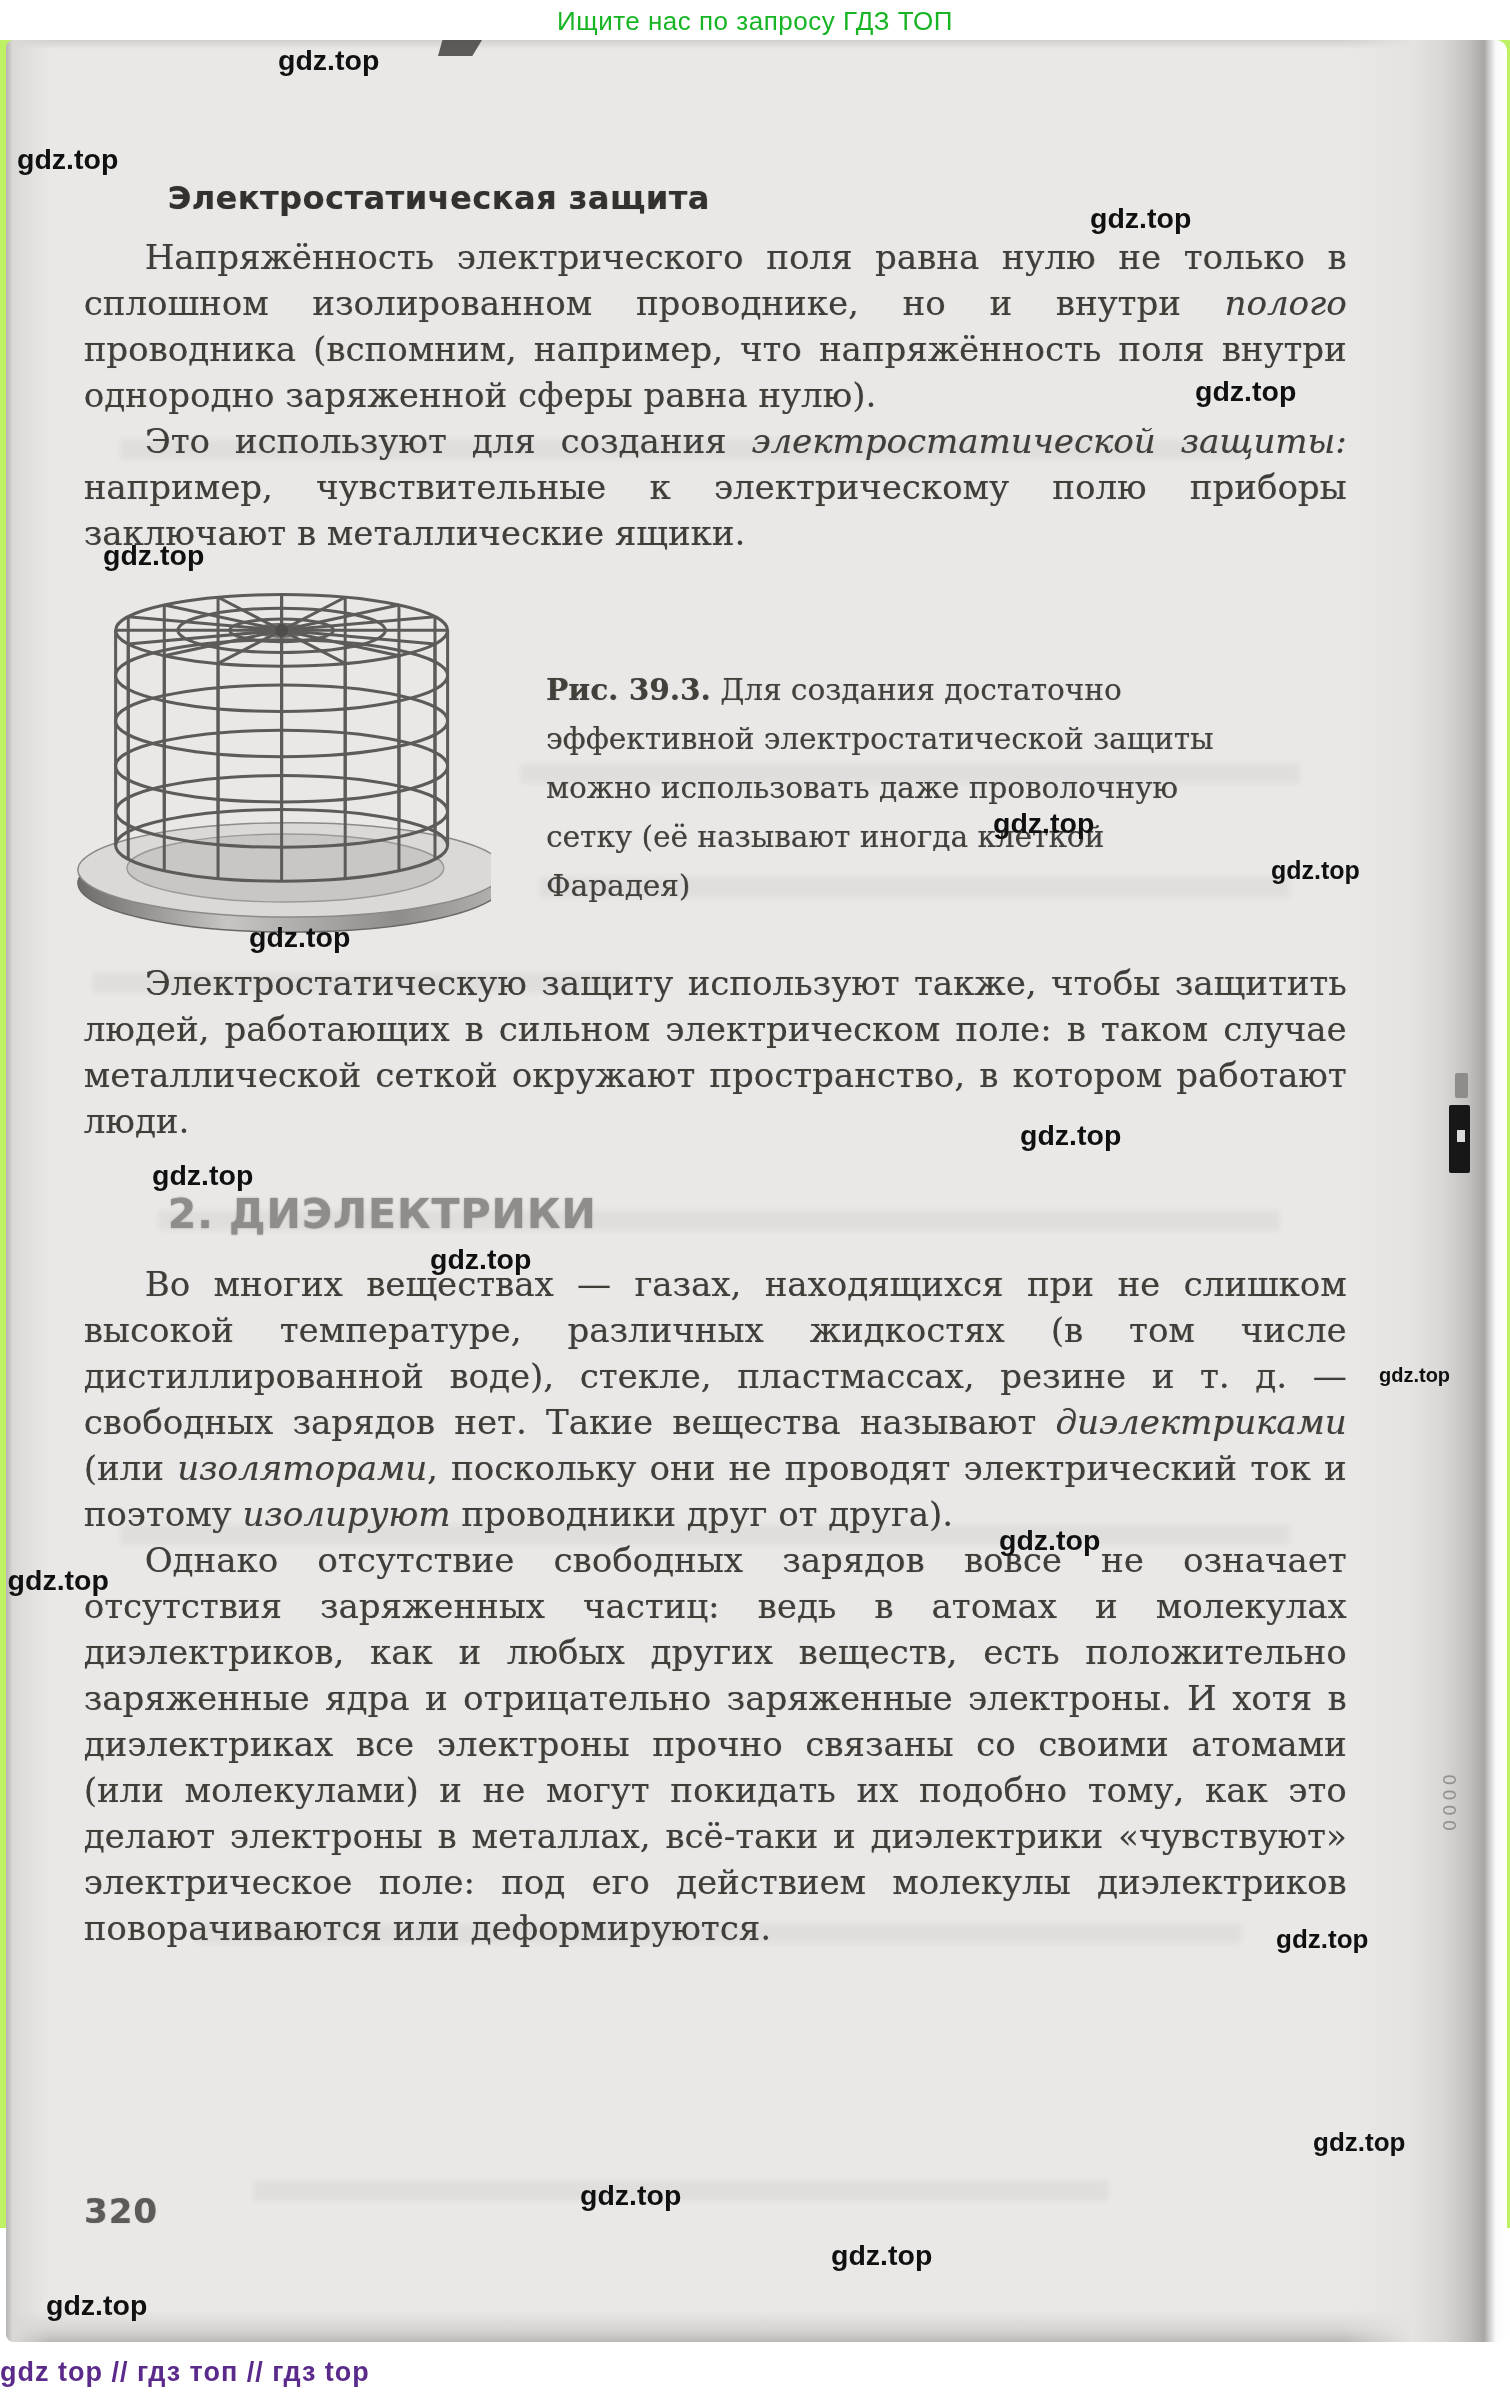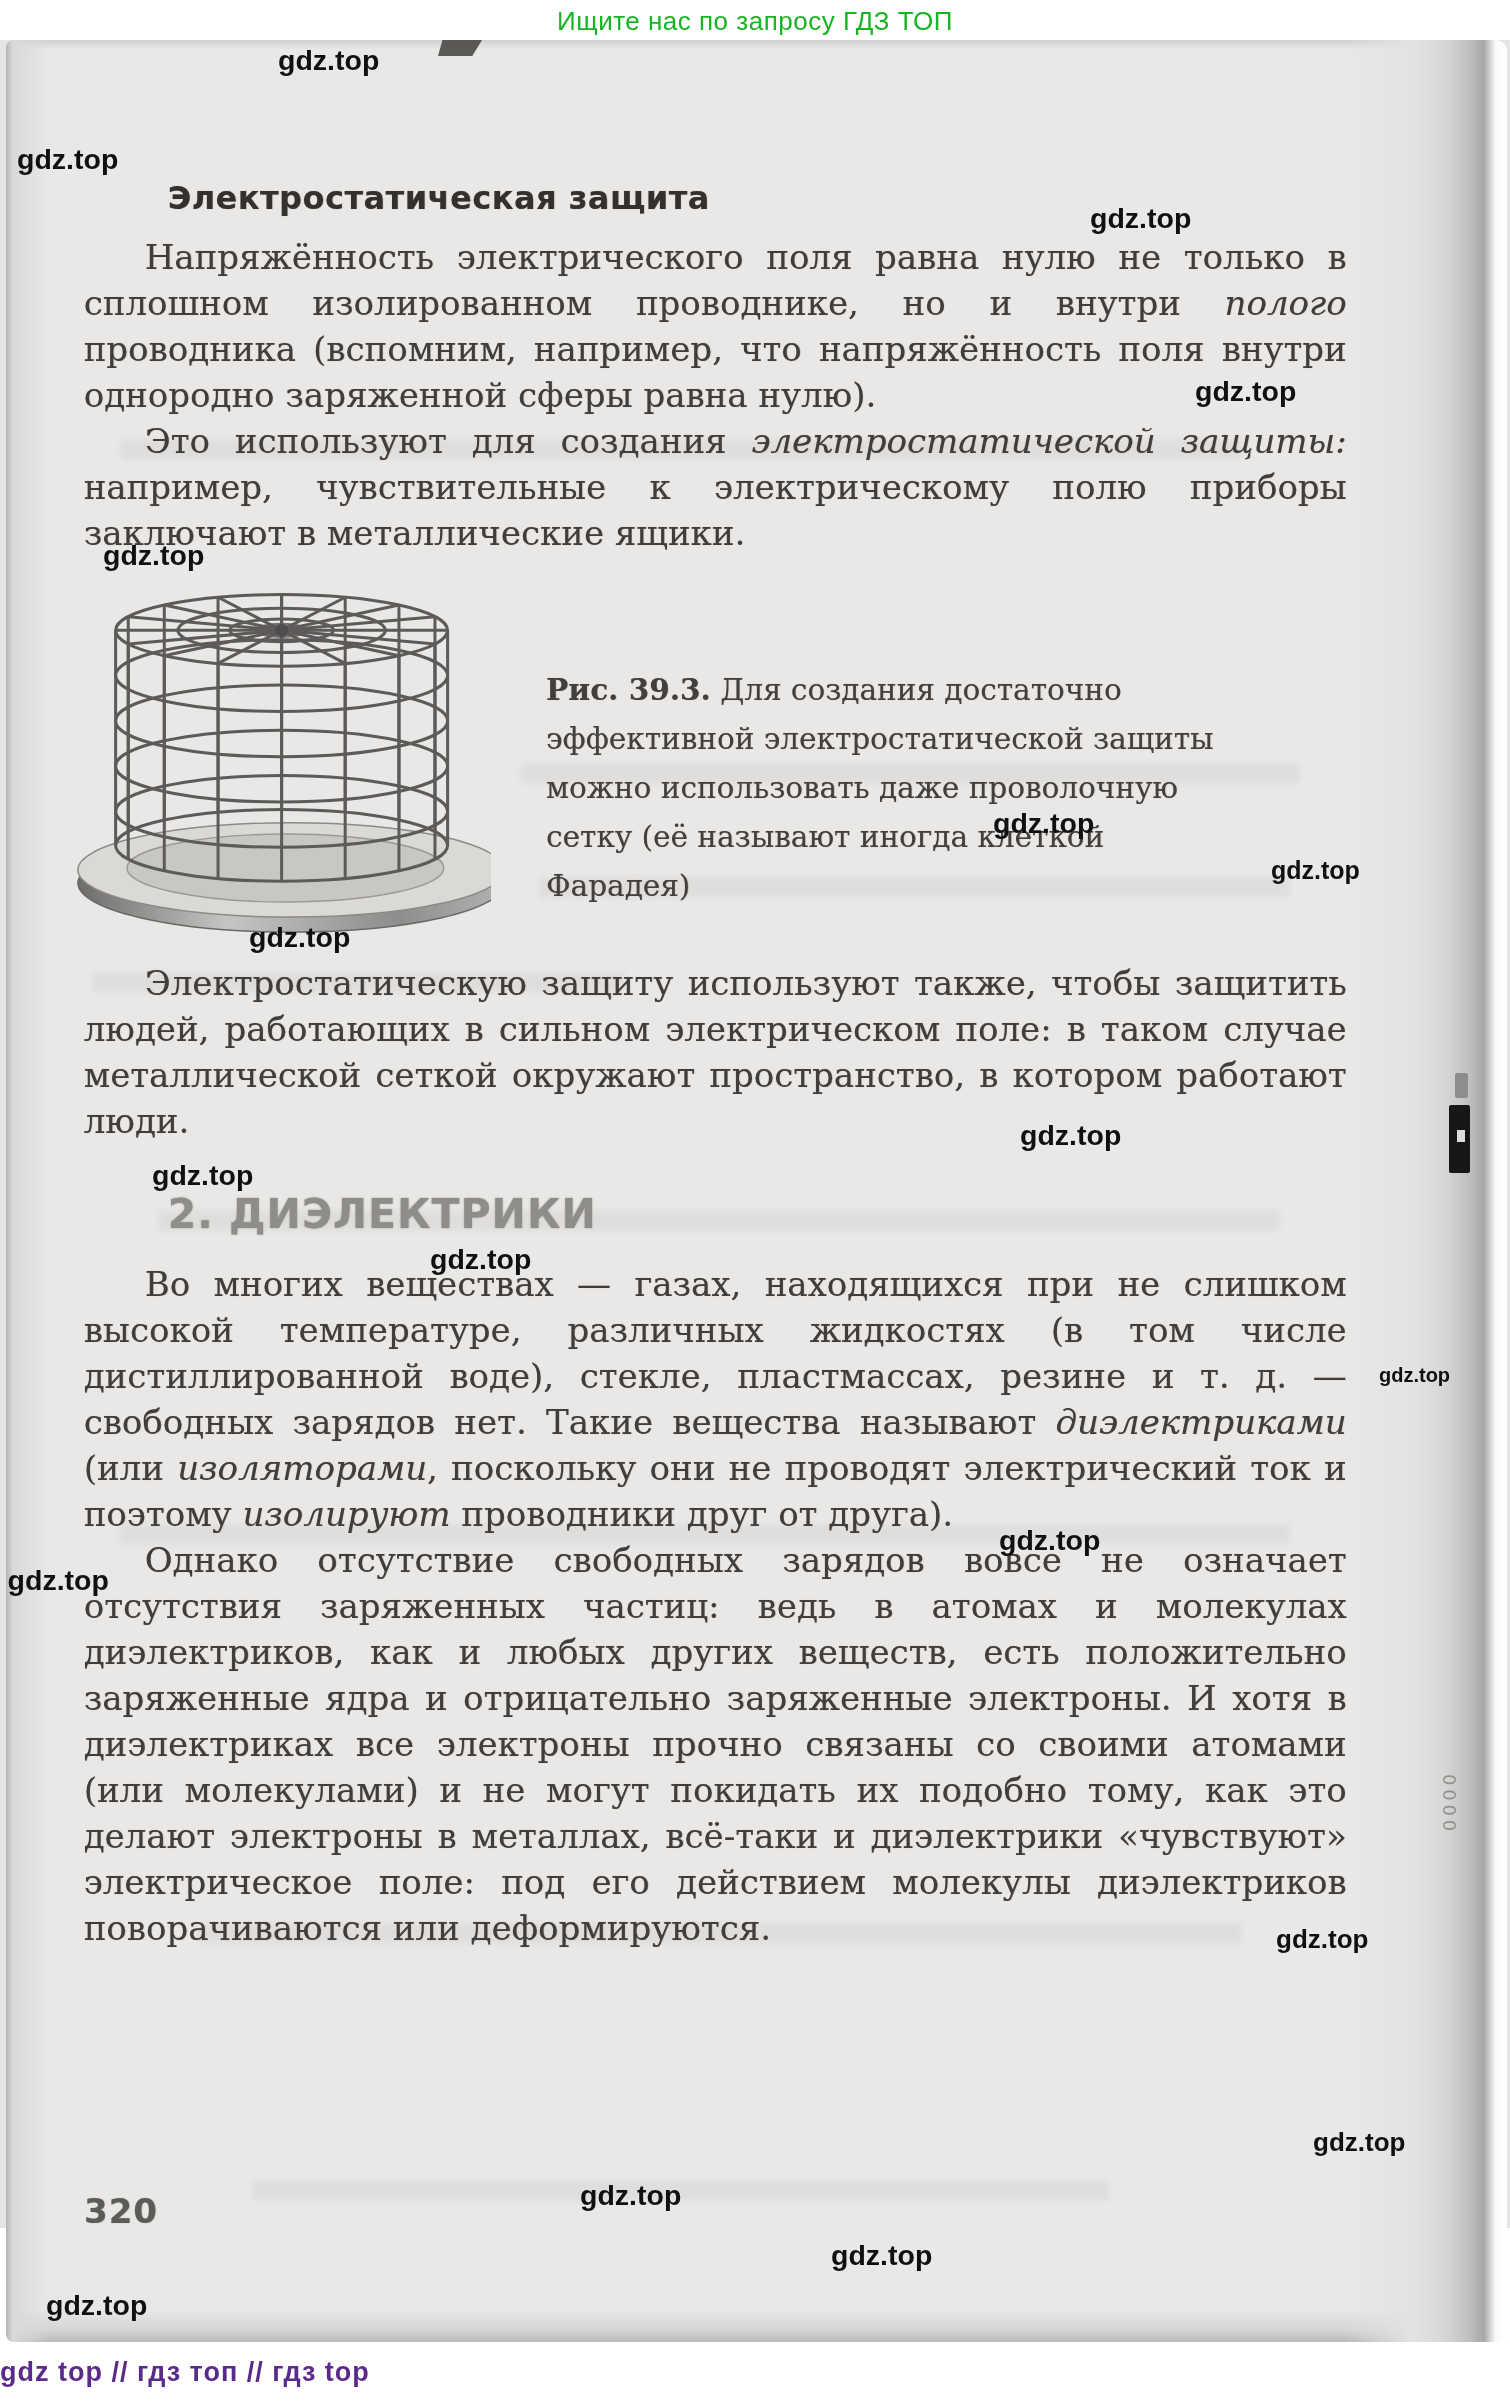--- a/index.html
+++ b/index.html
@@ -1,17 +1,17 @@
 <!DOCTYPE html>
 <html style="font-size:15px"><head>
 <meta charset="utf-8">
 <style>
   * { margin:0; padding:0; box-sizing:border-box; }
   html,body { width:1510px; height:2404px; background:#ffffff; overflow:hidden; }
-  .canvas { position:relative; width:1510px; height:2228px; background:#e5e5e5;
+  .canvas { position:relative; width:1510px; height:2228px; background:#bef264;
             font-family:"DejaVu Serif", serif; }
 
   
   .top-banner { position:absolute; left:0; top:0; width:1510px; height:40px;
                 background:#ffffff; text-align:center; }
   .top-banner span { display:inline-block; margin-top:5.7px; font-family:"Liberation Sans", sans-serif;
                 font-size:26px; font-weight:500; color:#17b424; letter-spacing:0.5px; }
   .bottom-banner { position:absolute; left:0; top:2342px; width:1510px; height:63px;
                 background:#ffffff; text-align:left; }
   .bottom-banner span { display:inline-block; margin-top:15px; font-family:"Liberation Sans", sans-serif;

